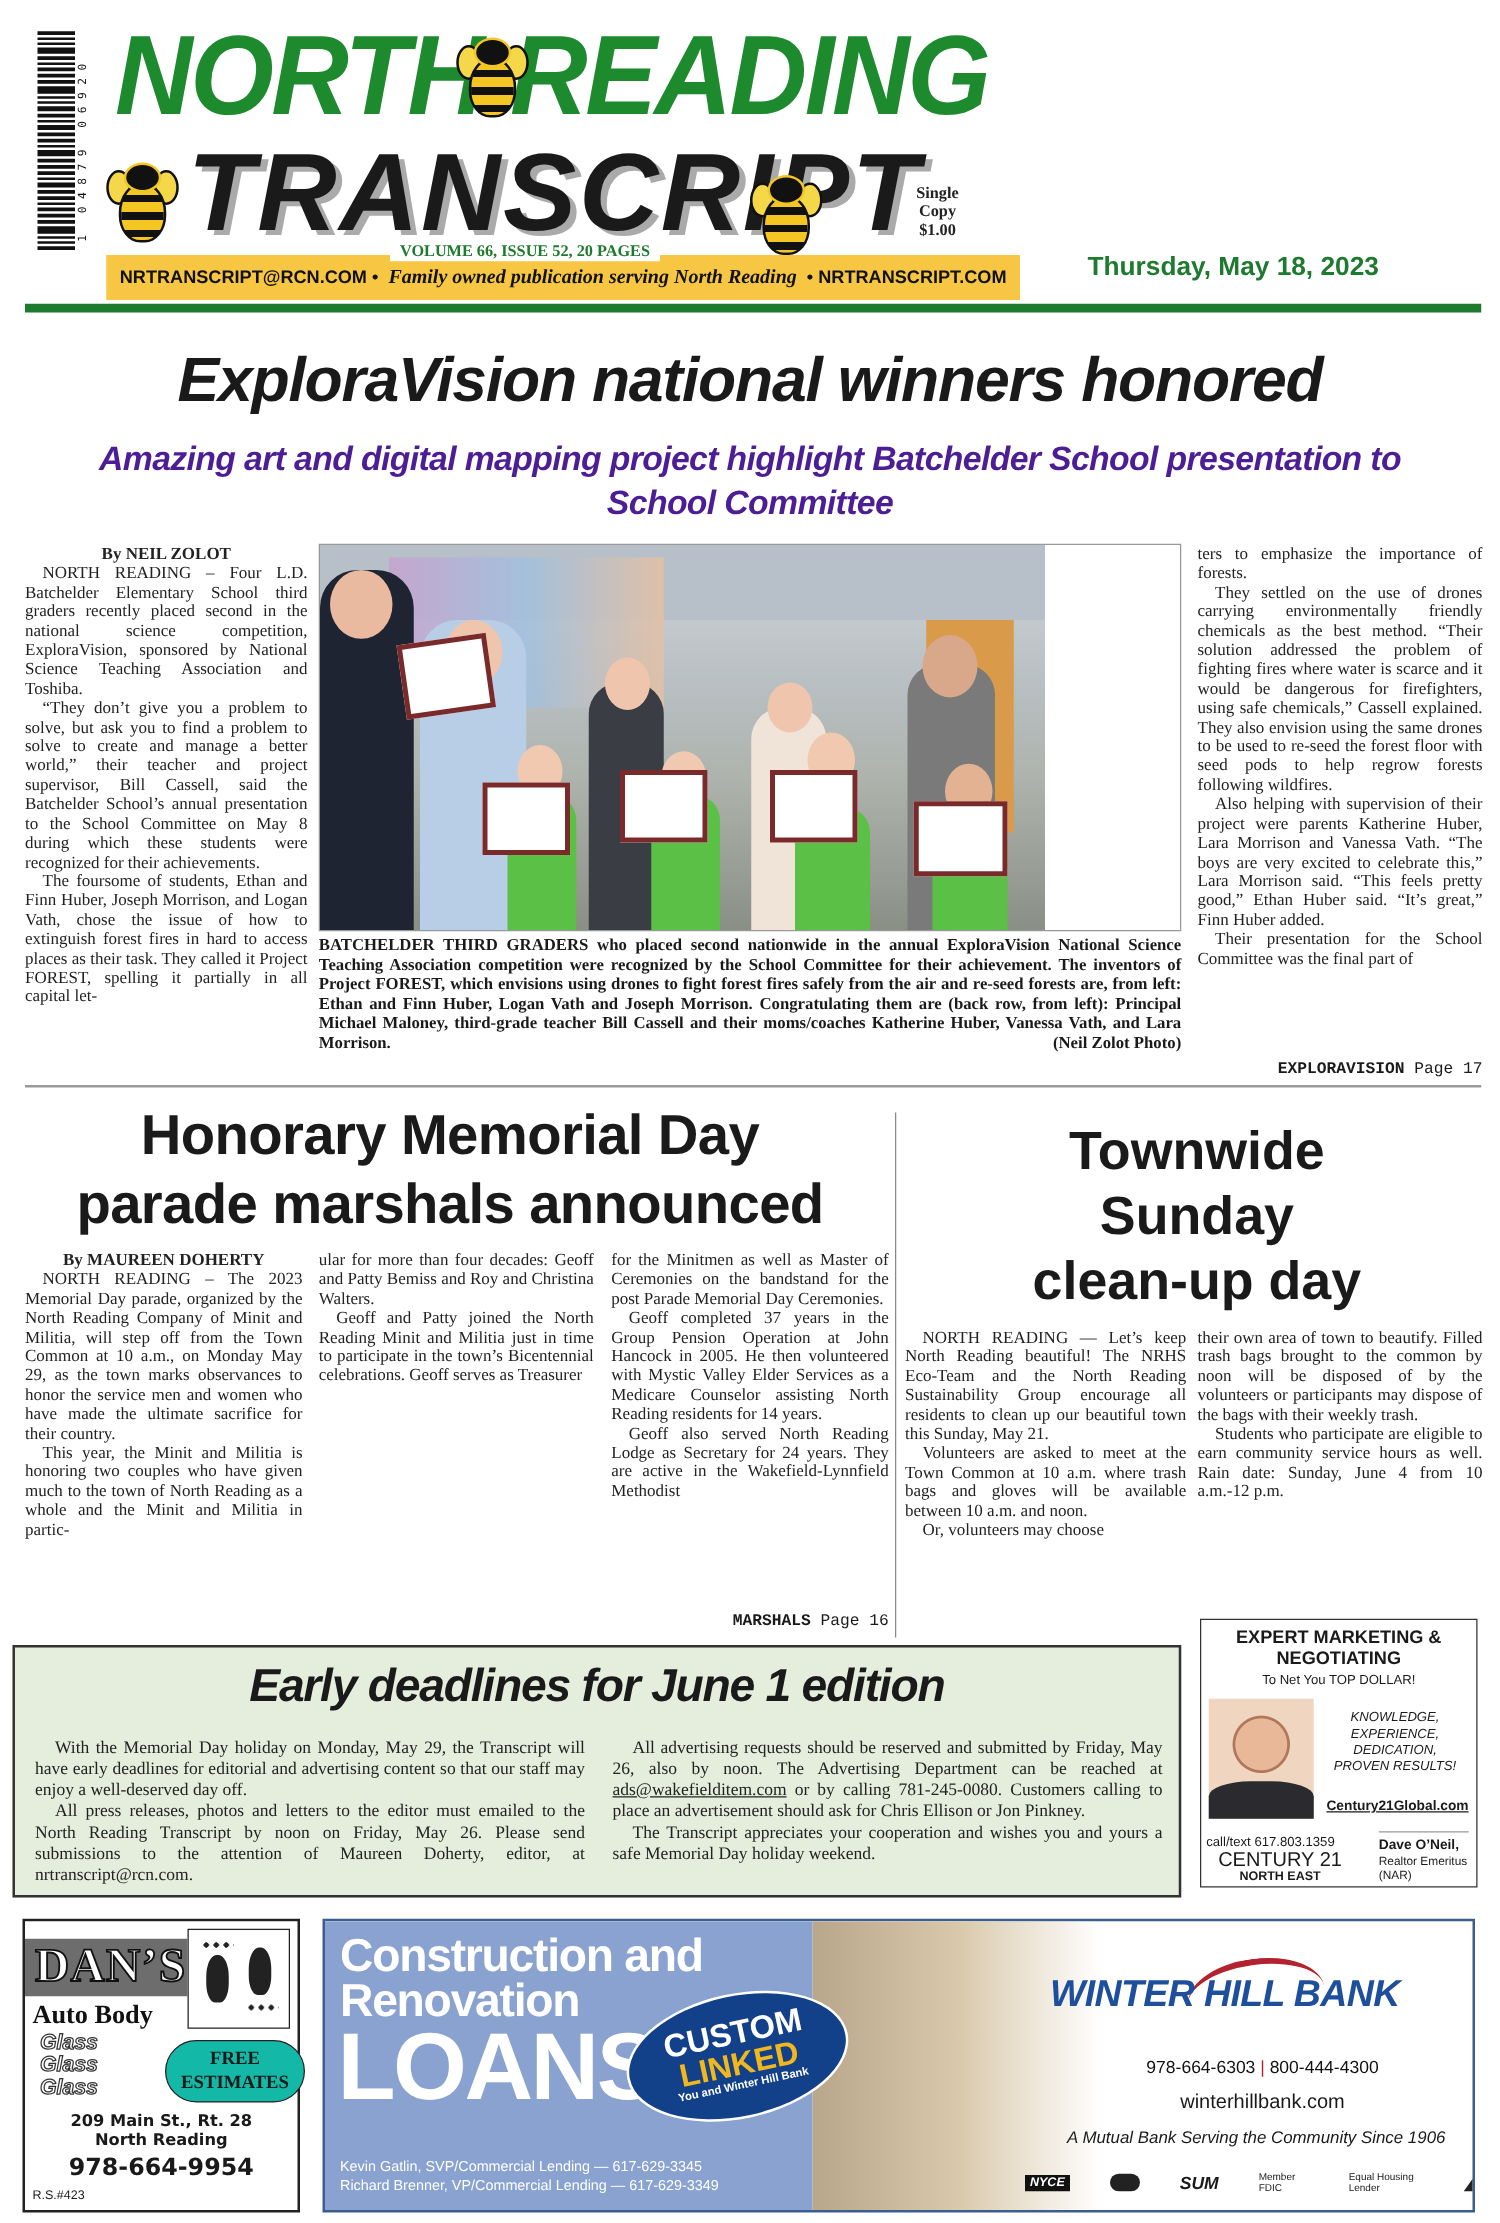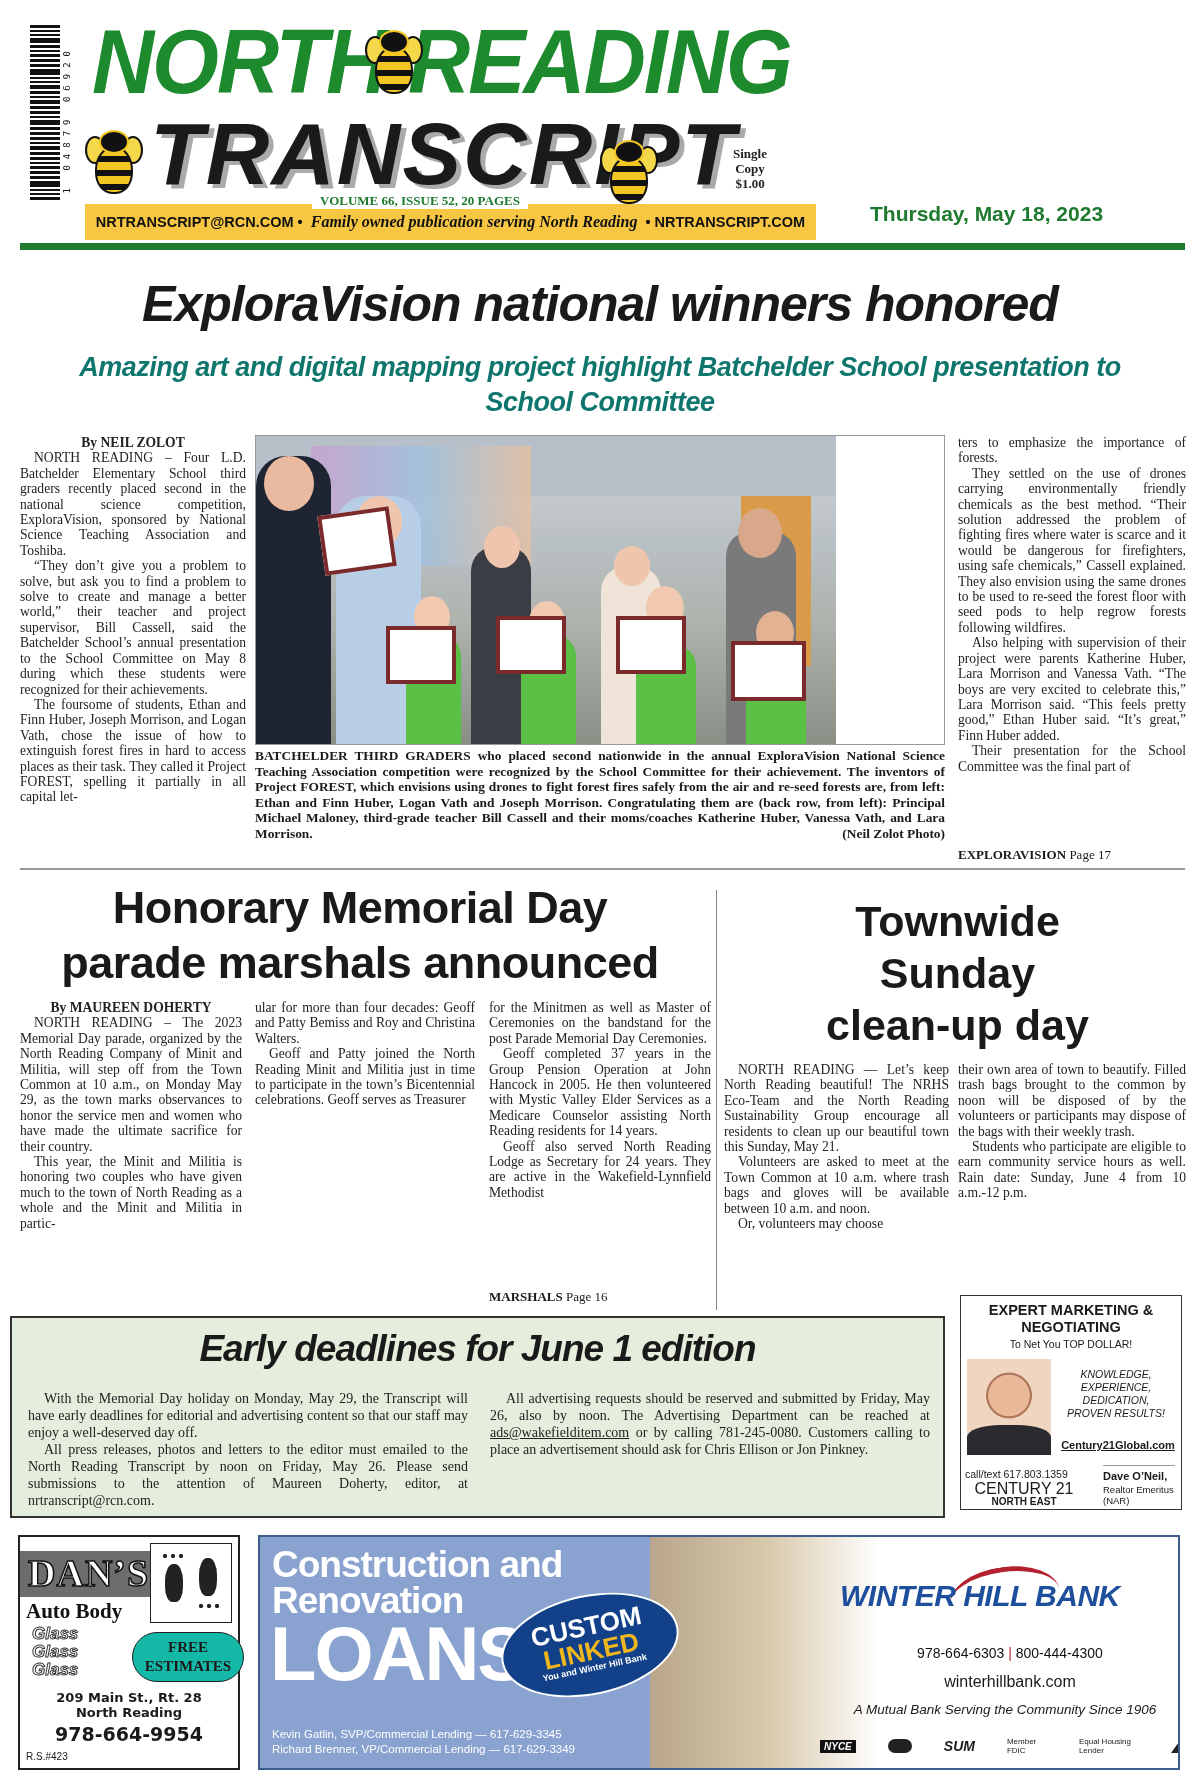--- a/index.html
+++ b/index.html
@@ -18,29 +18,29 @@
   .bee .wing { position:absolute; top: 8px; width: 20px; height: 28px; border-radius: 50%; background: #f5d84a; border: 2px solid #111; }
   .single-copy { left: 720px; top: 146px; width: 60px; text-align: center; font-family: "Liberation Serif", serif; font-weight: bold; font-size: 13px; line-height: 15px; color: #222; }
   .volume { left: 312px; top: 193px; background: #fff; padding: 0 8px; font-family: "Liberation Serif", serif; font-weight: bold; font-size: 13px; color: #1e7a2e; z-index: 3; }
   .yellow-bar { left: 85px; top: 204px; width: 731px; height: 36px; background: #f7c643; display: flex; align-items: center; justify-content: center; font-family: "Liberation Sans", sans-serif; font-size: 14.5px; font-weight: bold; color: #111; transform-origin: left; white-space: nowrap; }
   .yellow-bar i { font-family: "Liberation Serif", serif; font-size: 16px; margin: 0 4px; }
   .date { left: 870px; top: 202px; font-family: "Liberation Sans", sans-serif; font-weight: bold; font-size: 21px; color: #1e7a2e; }
   .green-rule { left: 20px; top: 243px; width: 1165px; height: 7px; background: #1e7a2e; }
 
   
   .h1 { left: 0; top: 275px; width: 1200px; text-align: center; font-family: "Liberation Sans", sans-serif; font-style: italic; font-weight: bold; font-size: 50px; letter-spacing: -1px; color: #1a1a1a; }
-  .h1-sub { left: 60px; top: 350px; width: 1080px; text-align: center; font-family: "Liberation Sans", sans-serif; font-style: italic; font-weight: bold; font-size: 27px; line-height: 35px; color: #0f766e; letter-spacing: -0.5px; }
+  .h1-sub { left: 60px; top: 350px; width: 1080px; text-align: center; font-family: "Liberation Sans", sans-serif; font-style: italic; font-weight: bold; font-size: 27px; line-height: 35px; color: #4c1d95; letter-spacing: -0.5px; }
 
   .col { font-family: "Liberation Serif", serif; font-size: 13.6px; line-height: 15.4px; text-align: justify; hyphens: manual; color: #222; }
   .col p { text-indent: 14px; }
   .byline { text-align: center; font-weight: bold; text-indent: 0 !important; }
 
   .photo { left: 255px; top: 435px; width: 690px; height: 310px; background: linear-gradient(180deg, #cfd4d8 0%, #b9c0c4 35%, #aeb3ad 60%, #8a8f86 100%); overflow: hidden; border: 1px solid #999; }
   .caption { left: 255px; top: 748px; width: 690px; font-family: "Liberation Serif", serif; font-weight: bold; font-size: 13.4px; line-height: 15.5px; text-align: justify; color: #1a1a1a; }
-  .jump { font-family: Liberation Serif, serif; font-size: 13px; text-align: left; }
+  .jump { font-family: Liberation Mono, monospace; font-size: 13px; text-align: right; }
   .jump b { font-weight: bold; }
   .hrule { height: 2px; background: #999; }
   .vrule { width: 1px; background: #888; }
 
   .h2 { font-family: "Liberation Sans", sans-serif; font-weight: bold; text-align: center; color: #1a1a1a; }
 
   .deadline-box { left: 10px; top: 1316px; width: 935px; height: 202px; background: #e5eedd; border: 2px solid #333; }
   .deadline-title { position:absolute; left:0; top: 10px; width: 100%; text-align: center; font-family: "Liberation Sans", sans-serif; font-style: italic; font-weight: bold; font-size: 37px; letter-spacing: -1px; }
   .deadline-col { position: absolute; top: 72px; width: 440px; font-family: "Liberation Serif", serif; font-size: 14px; line-height: 17px; text-align: justify; color: #222; }
   .deadline-col p { text-indent: 16px; }
@@ -265,20 +265,21 @@
 </div>
 
 <div class="abs deadline-box">
   <div class="deadline-title">Early deadlines for June 1 edition</div>
   <div class="deadline-col" style="left:16px;">
     <p>With the Memorial Day holiday on Monday, May 29, the Transcript will have early deadlines for editorial and advertising content so that our staff may enjoy a well-deserved day off.</p>
     <p>All press releases, photos and letters to the editor must emailed to the North Reading Transcript by noon on Friday, May 26. Please send submissions to the attention of Maureen Doherty, editor, at nrtranscript@rcn.com.</p>
   </div>
   <div class="deadline-col" style="left:478px;">
     <p><span>All advertising requests should be reserved and submitted by Friday, May 26, also by noon. The Advertising Department can be reached at </span><u>ads@wakefielditem.com</u><span> or by calling 781-245-0080. Customers calling to place an advertisement should ask for Chris Ellison or Jon Pinkney.</span></p>
+    <p>The Transcript appreciates your cooperation and wishes you and yours a safe Memorial Day holiday weekend.</p>
   </div>
 </div>
 
 <div class="abs c21">
   <div class="t1">EXPERT MARKETING &amp; NEGOTIATING</div>
   <div class="t2">To Net You TOP DOLLAR!</div>
   <div class="portrait"></div>
   <div class="qual">
     <div>KNOWLEDGE,</div>
     <div>EXPERIENCE,</div>

